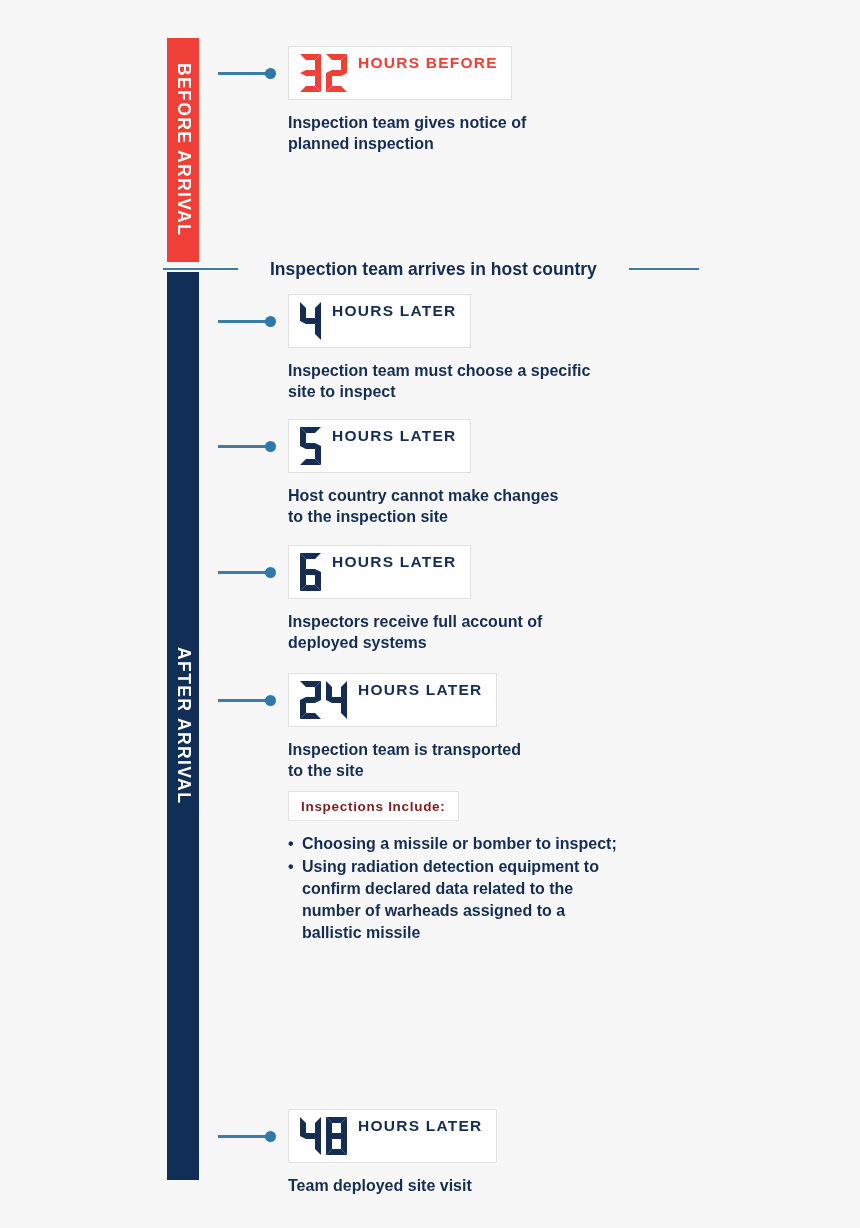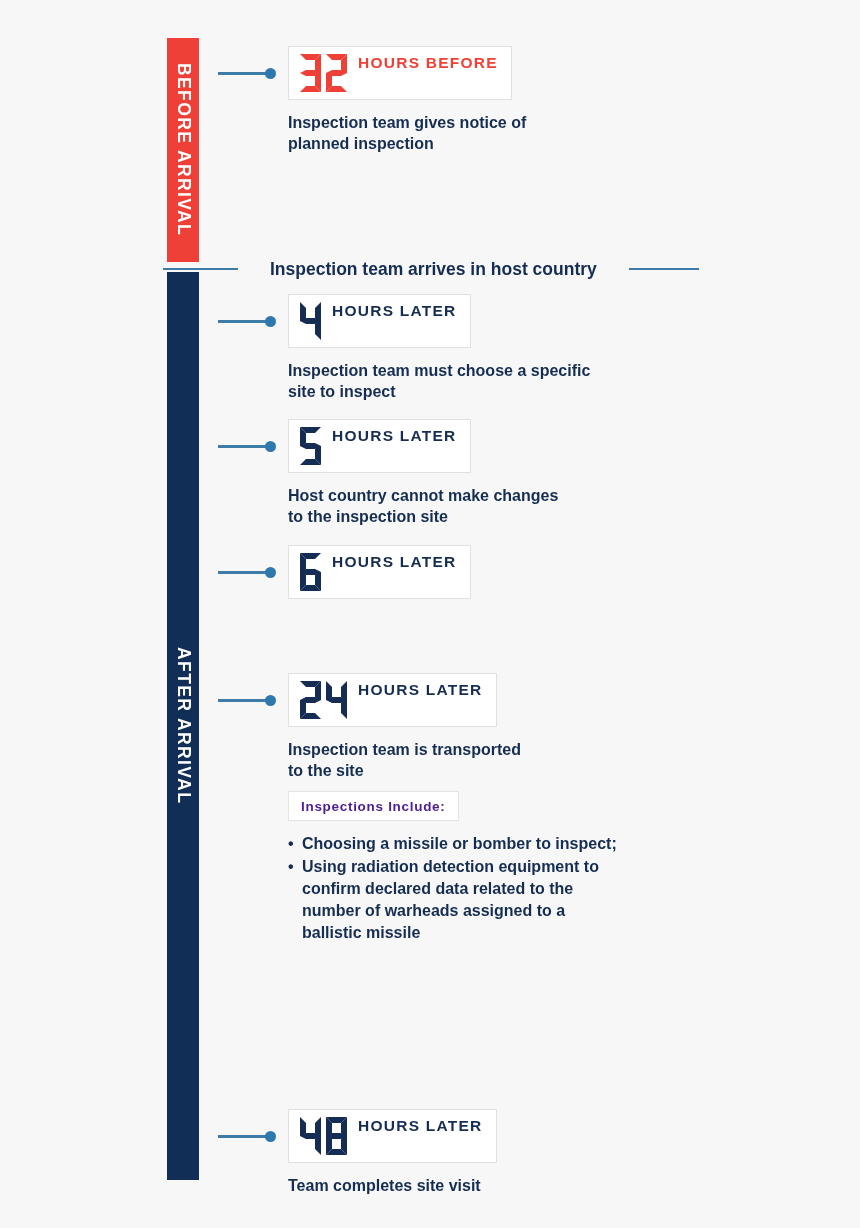--- a/index.html
+++ b/index.html
@@ -141,21 +141,21 @@
   
   #include-block {
     position: absolute;
     left: 288px;
     top: 791px;
   }
   #include-title {
     display: inline-block;
     background: #ffffff;
     border: 1px solid #e3e3e3;
-    color: #4c1d95;
+    color: #7f1d1d;
     font-weight: bold;
     font-size: 13.5px;
     letter-spacing: 0.7px;
     padding: 7px 12px 6px 12px;
   }
   #include-list {
     list-style: none;
     margin: 12px 0 0 0;
     padding: 0;
     color: #152d52;
@@ -288,20 +288,22 @@
               <path d="M0,0 V19 L3,19 L6,16 V6 Z" fill="#152d52"></path>
               <path d="M0,19 L6,16 H15 L21,19 L15,22 H6 Z" fill="#152d52"></path>
               <path d="M0,19 V38 L6,32 V22 L3,19 Z" fill="#152d52"></path>
               <path d="M0,38 H21 L15,32 H6 Z" fill="#152d52"></path>
               <path d="M21,19 V38 L15,32 V22 L18,19 Z" fill="#152d52"></path>
             </g>
           </svg>
         </span>
       <span class="unit">HOURS LATER</span>
     </div>
+    <div class="event-desc">Inspectors receive full account of
+deployed systems</div>
   </div>
 </div>
 
 <div class="event" id="event-4" style="top:673px">
   <div class="connector">
     <span class="line"></span>
     <span class="dot"></span>
   </div>
   <div class="event-body">
     <div class="badge navy">
@@ -350,21 +352,21 @@
               <path d="M21,19 V38 L15,32 V22 L18,19 Z" fill="#152d52"></path>
               <path d="M0,38 H21 L15,32 H6 Z" fill="#152d52"></path>
               <path d="M0,19 V38 L6,32 V22 L3,19 Z" fill="#152d52"></path>
               <path d="M0,0 V19 L3,19 L6,16 V6 Z" fill="#152d52"></path>
               <path d="M0,19 L6,16 H15 L21,19 L15,22 H6 Z" fill="#152d52"></path>
             </g>
           </svg>
         </span>
       <span class="unit">HOURS LATER</span>
     </div>
-    <div class="event-desc">Team completes site visit</div>
+    <div class="event-desc">Team deployed site visit</div>
   </div>
 </div>
 
 <div id="include-block">
   <div id="include-title">Inspections Include:</div>
   <ul id="include-list">
       <li>Choosing a missile or bomber to inspect;</li>
       <li>Using radiation detection equipment to
 confirm declared data related to the
 number of warheads assigned to a

